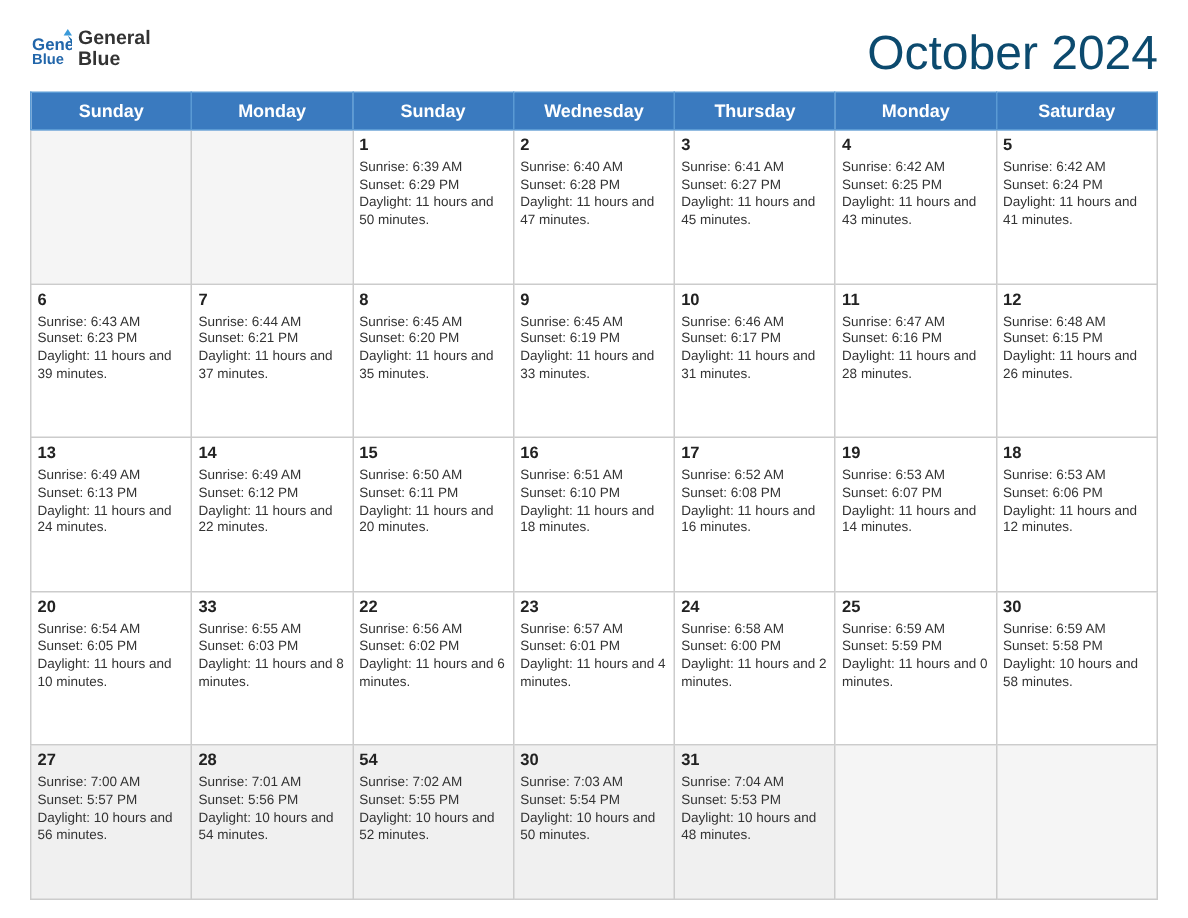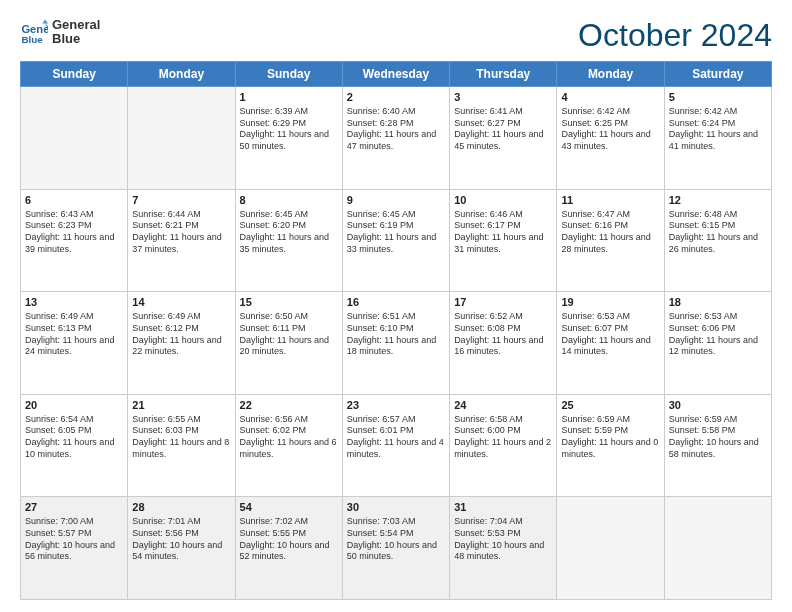--- a/index.html
+++ b/index.html
@@ -215,21 +215,21 @@
             <span class="day-num">18</span>
             <div class="cell-text">Sunrise: 6:53 AM<br>Sunset: 6:06 PM<br>Daylight: 11 hours and 12 minutes.</div>
           </td>
         </tr>
         <tr>
           <td>
             <span class="day-num">20</span>
             <div class="cell-text">Sunrise: 6:54 AM<br>Sunset: 6:05 PM<br>Daylight: 11 hours and 10 minutes.</div>
           </td>
           <td>
-            <span class="day-num">21</span>
+            <span class="day-num">33</span>
             <div class="cell-text">Sunrise: 6:55 AM<br>Sunset: 6:03 PM<br>Daylight: 11 hours and 8 minutes.</div>
           </td>
           <td>
             <span class="day-num">22</span>
             <div class="cell-text">Sunrise: 6:56 AM<br>Sunset: 6:02 PM<br>Daylight: 11 hours and 6 minutes.</div>
           </td>
           <td>
             <span class="day-num">23</span>
             <div class="cell-text">Sunrise: 6:57 AM<br>Sunset: 6:01 PM<br>Daylight: 11 hours and 4 minutes.</div>
           </td>

